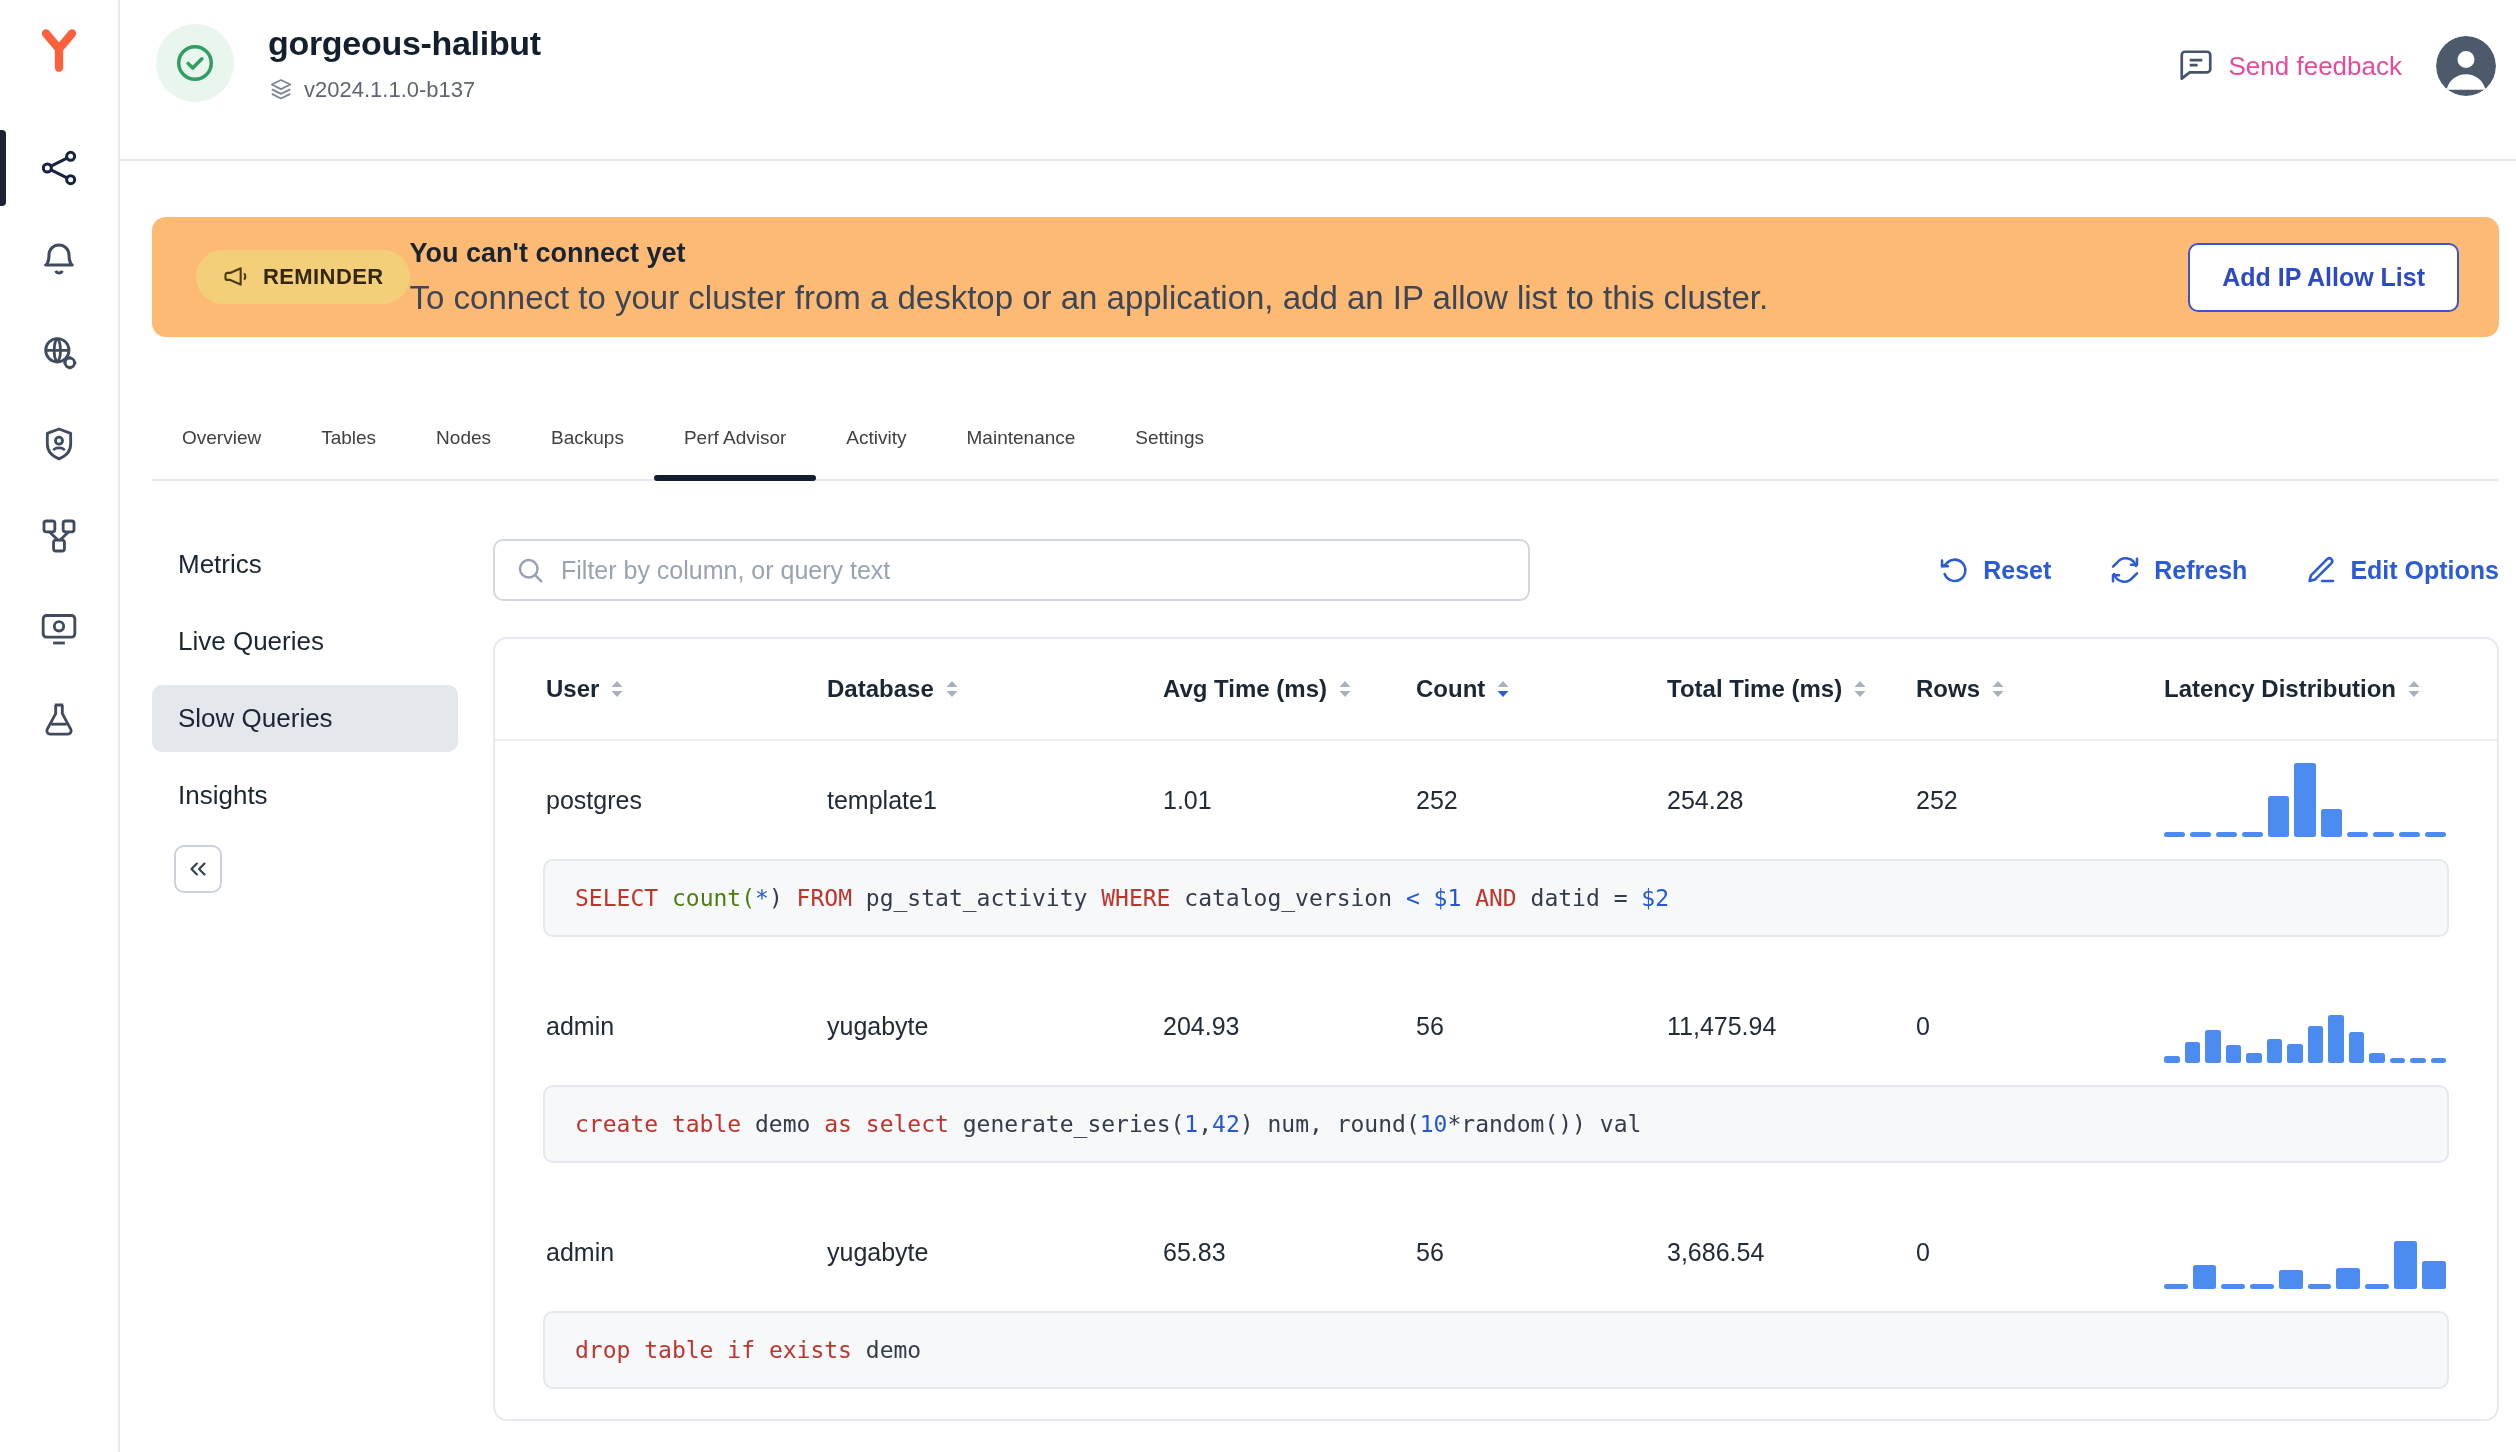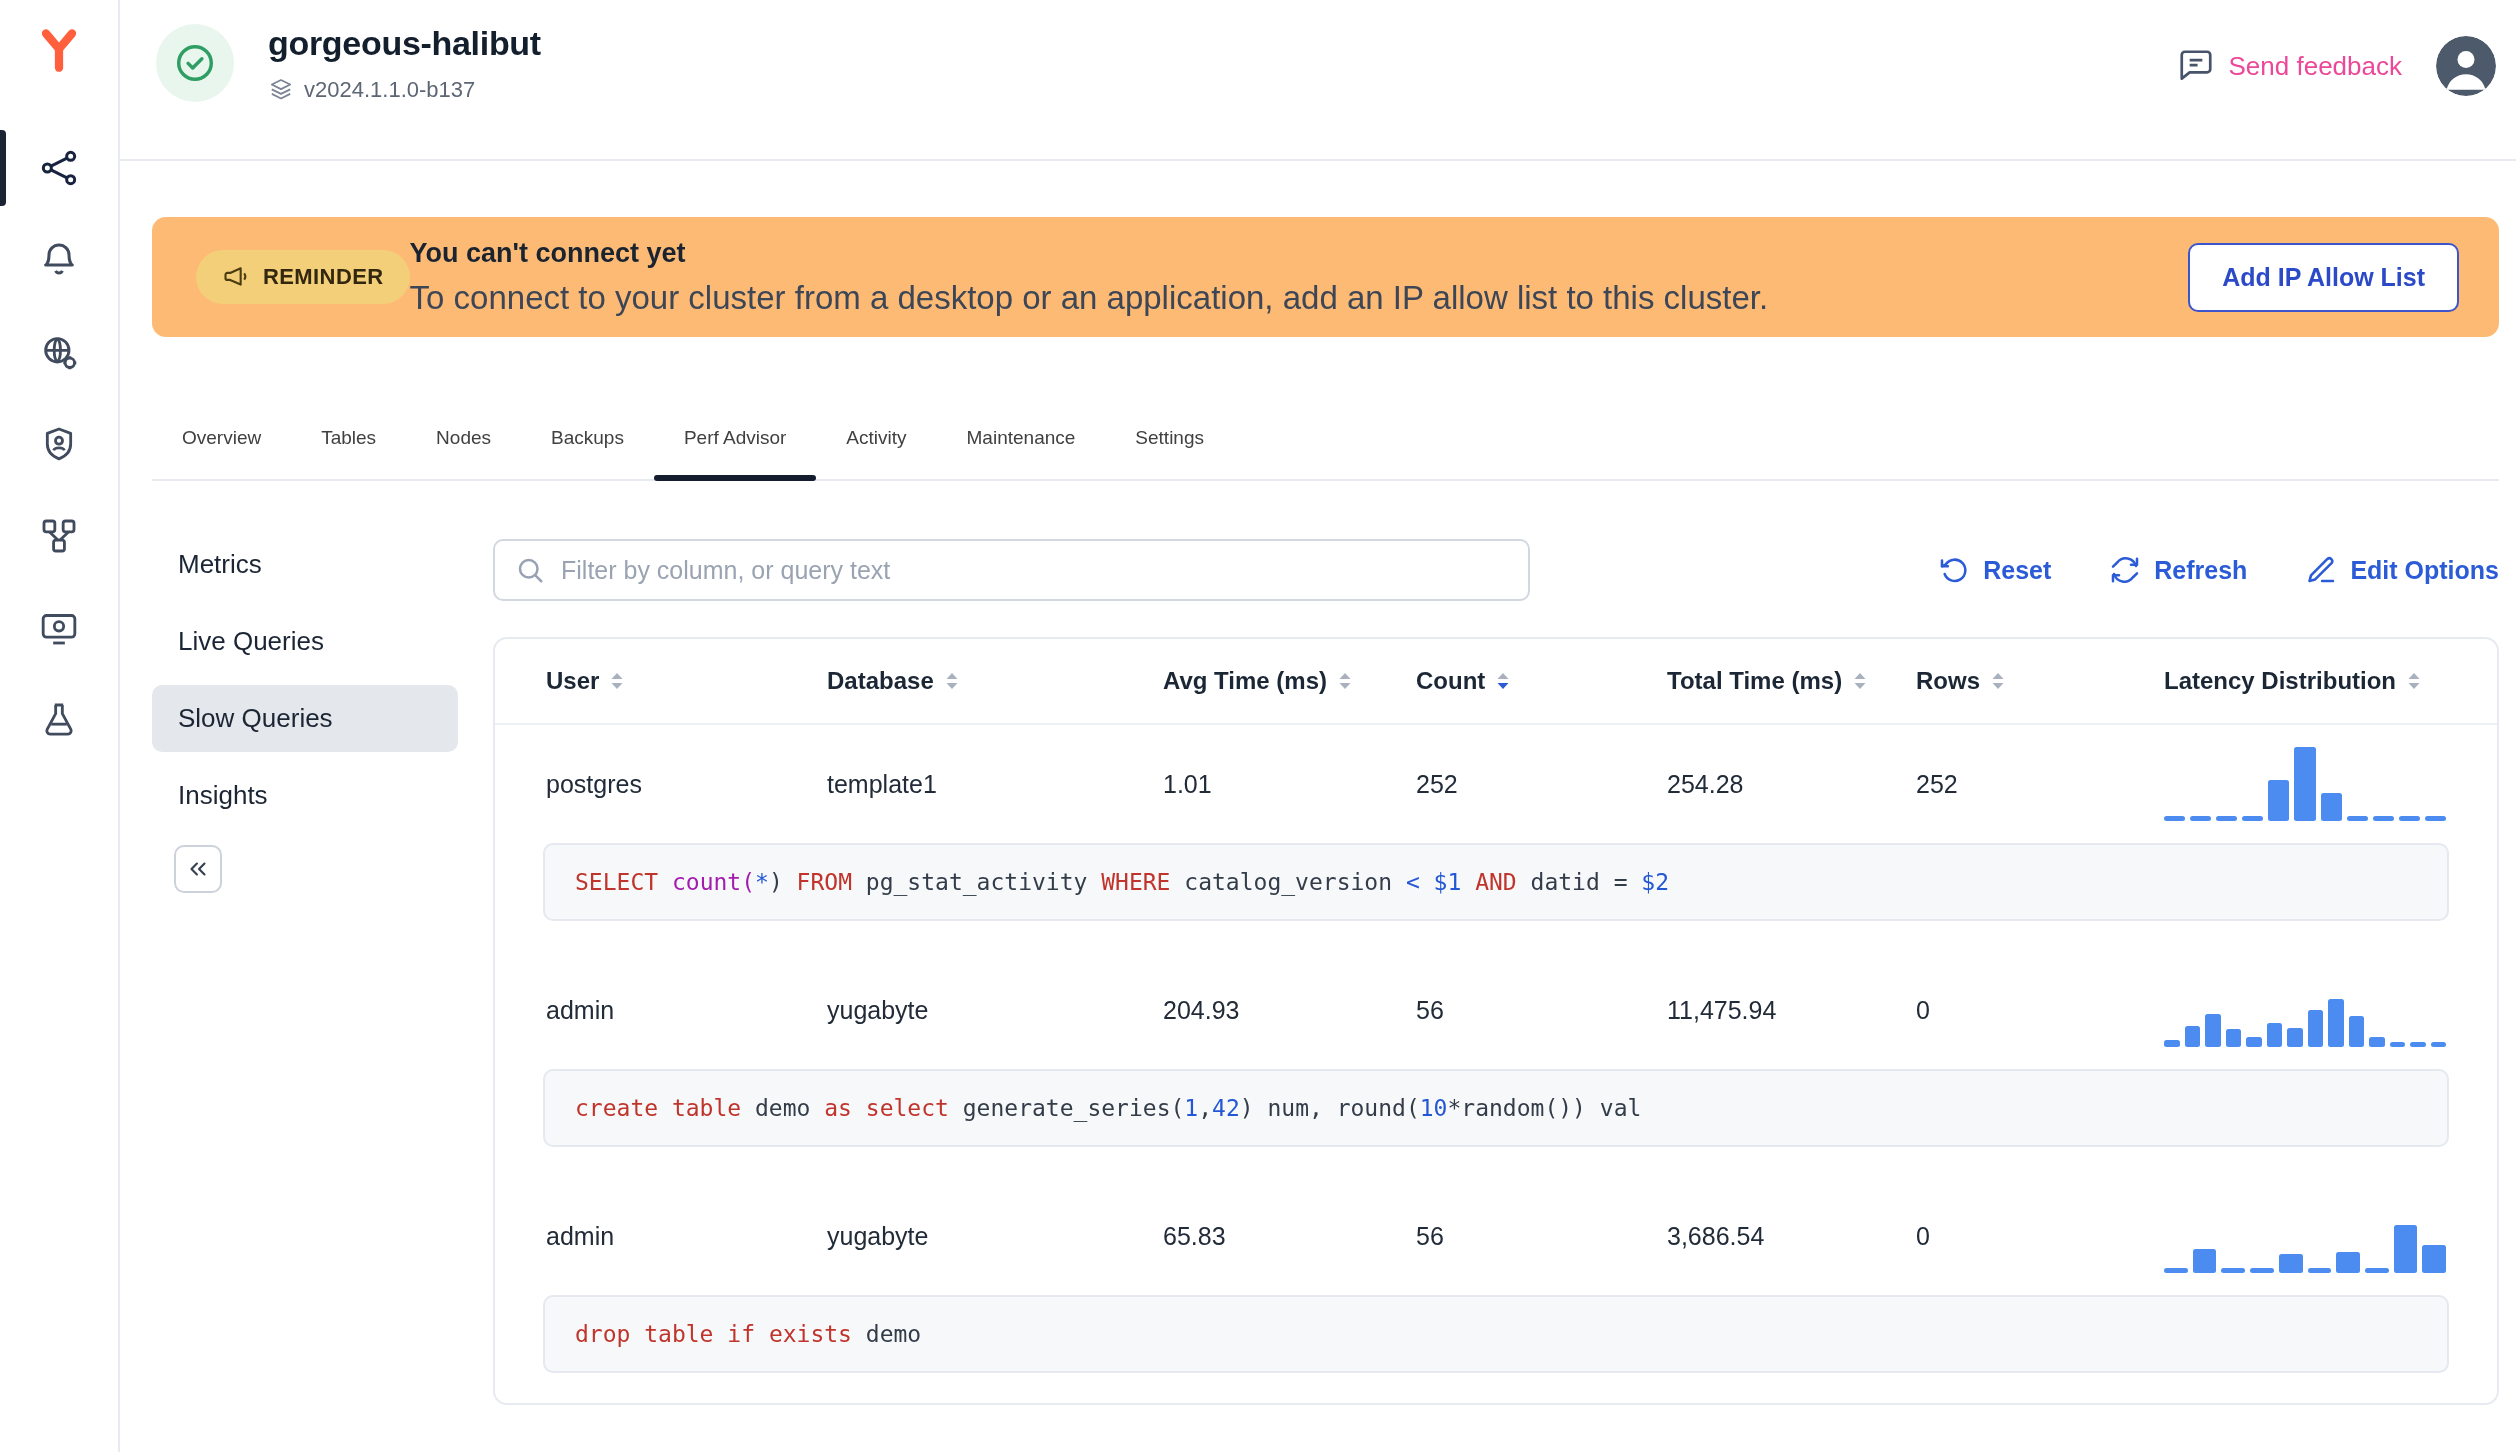--- a/index.html
+++ b/index.html
@@ -75,32 +75,32 @@
   .filter input { border:none; outline:none; flex:1; font-family:inherit; font-size:25px; color:#1d2839; }
   .filter input::placeholder { color:#9aa3b2; }
   .tool-links { margin-left:auto; display:flex; gap:58px; }
   .tool-link { display:flex; align-items:center; gap:13px; color:#2b5bd7; font-size:25px;
     font-weight:600; cursor:pointer; white-space:nowrap; }
 
   
   .table-card { margin-top:36px; border:2px solid #e7eaf0; border-radius:14px; overflow:hidden; }
   .thead, .trow { display:grid; grid-template-columns:281px 336px 253px 251px 249px 248px 1fr;
     align-items:center; padding:0 51px; }
-  .thead { height:86px; border-bottom:2px solid #edf0f4; }
+  .thead { height:102px; border-bottom:2px solid #edf0f4; }
   .th { display:flex; align-items:center; gap:10px; font-size:24px; font-weight:700;
     color:#1c2736; cursor:pointer; }
   .sorter path { fill:#a9b1be; }
   .th.sorted-desc .tri-dn { fill:#2b5bd7; }
   .trow { height:118px; font-size:25px; color:#222b38; cursor:pointer; }
   .hist { height:74px; width:100%; display:flex; align-items:flex-end; gap:5px; }
   .hbar { flex:1 1 0; background:#4c8cf0; border-radius:2.5px; min-height:5px; }
   .codebox { margin:0 48px 30px; border:2px solid #e5e9ef; background:#f7f8fa;
     border-radius:10px; padding:20px 30px; white-space:pre; overflow:hidden;
     font-family:"DejaVu Sans Mono", monospace; font-size:23px; line-height:34px; color:#2f3744; }
-  .tk-kw { color:#c0342b; } .tk-fn { color:#a21caf; }
+  .tk-kw { color:#c0342b; } .tk-fn { color:#4d7c0f; }
   .tk-num { color:#2457d6; } .tk-op { color:#2457d6; } .tk-id { color:#333c49; }
 
   svg { display:block; }
 </style>
 </head>
 <body>
 
 <div class="app">
 
   <nav class="sidebar">

